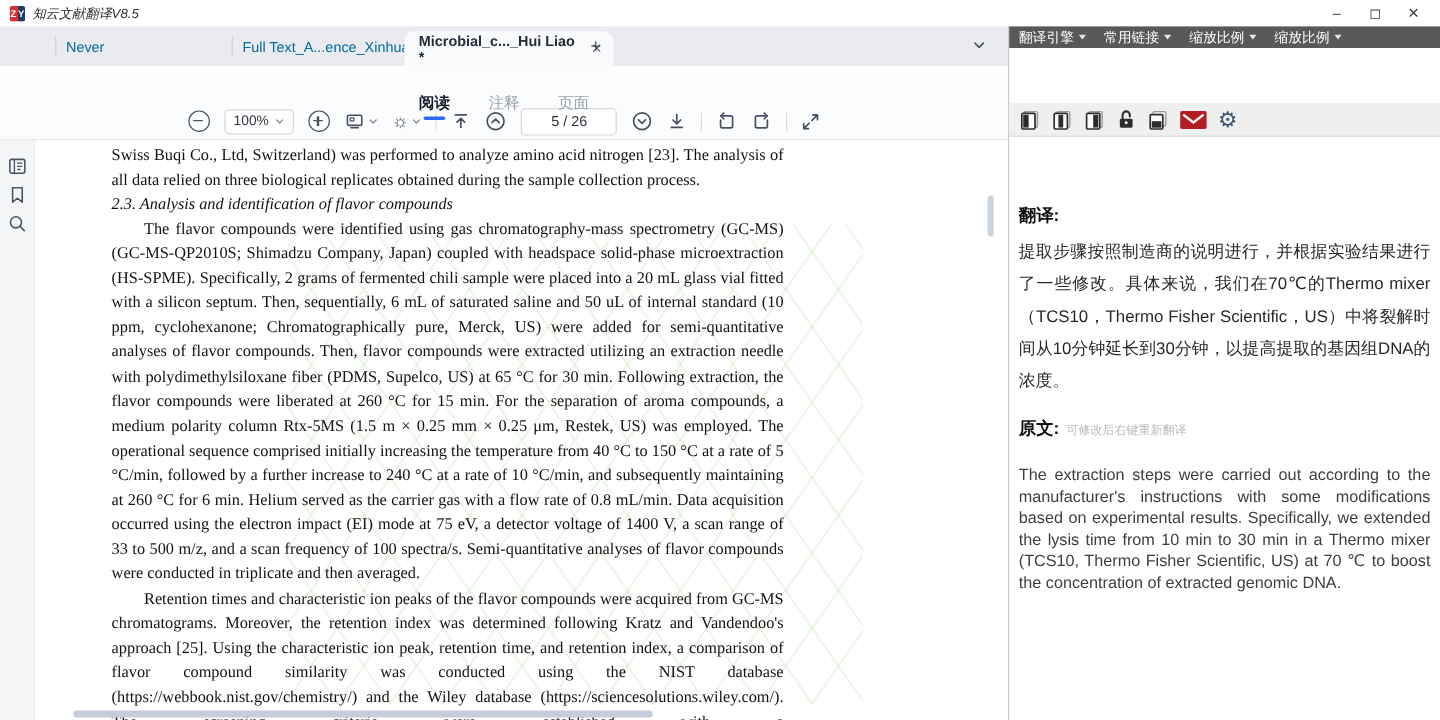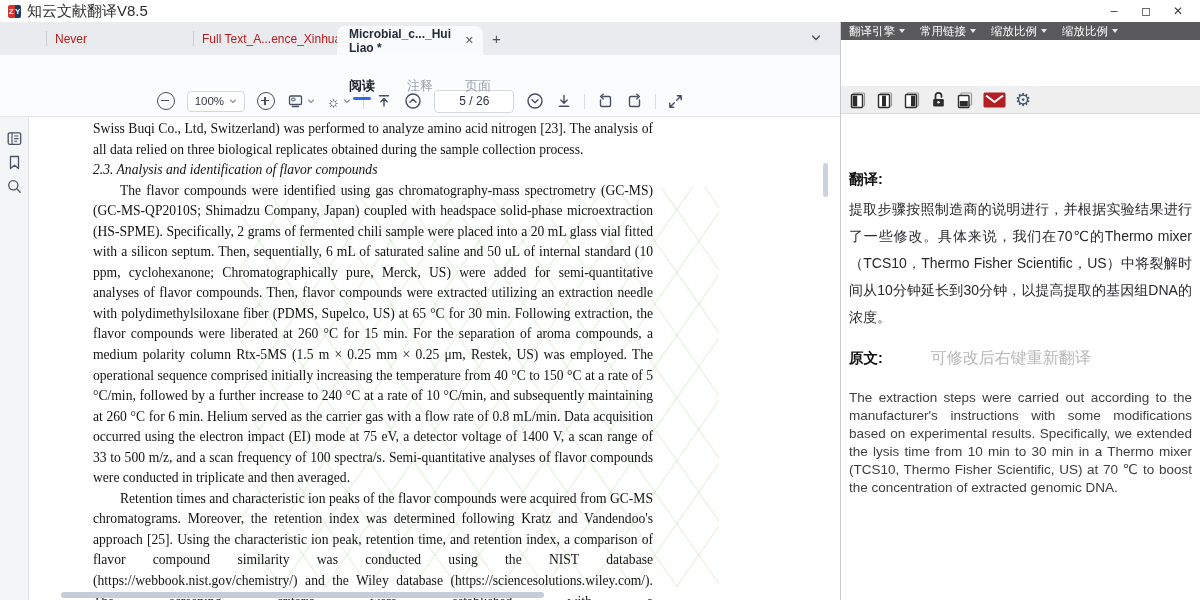--- a/index.html
+++ b/index.html
@@ -6,33 +6,33 @@
   html,body { width:1200px; height:600px; overflow:hidden; }
   body { font-family:"Liberation Sans","DejaVu Sans",sans-serif; background:#fff; }
   .app { width:1200px; height:600px; display:flex; flex-direction:column; position:relative; }
 
   
   .titlebar { height:22px; background:#ffffff; display:flex; align-items:center; padding:0 6px 0 8px; flex:none; }
   .logo { width:13px; height:13px; display:flex; border-radius:2px; overflow:hidden; flex:none; }
   .logo span { width:50%; height:100%; color:#fff; font-size:8px; font-weight:bold; display:flex; align-items:center; justify-content:center; }
   .logo .lz { background:#d6322e; }
   .logo .ly { background:#1d3b66; }
-  .app-title { margin-left:6px; font-size:15px; color:#2c2c2c; }
+  .app-title { margin-left:6px; font-size:11px; color:#2c2c2c;font-style:italic; }
   .win-controls { margin-left:auto; display:flex; align-items:center; }
   .win-btn { width:32px; text-align:center; font-size:12px; color:#3a3a3a; cursor:default; line-height:22px; }
 
   
   .main { flex:1; display:flex; min-height:0; }
   .reader { width:840px; flex:none; display:flex; flex-direction:column; background:#fbfcfd; }
 
   
   .tabstrip { height:33px; background:#e9ebef; position:relative; flex:none; }
   .tab-sep { position:absolute; top:9px; width:1px; height:15px; background:#c9ccd3; }
-  .tab-plain { position:absolute; top:0; height:33px; display:flex; align-items:center; font-size:12px; color:#b91c1c; cursor:default; }
-  .tab-active { position:absolute; left:337px; top:4px; height:29px; width:146px; background:#f9fafb; border-radius:8px 8px 0 0; display:flex; align-items:center; justify-content:space-between; padding:0 9px 0 12px; font-size:12px; color:#242b3a; font-weight:600; }
+  .tab-plain { position:absolute; top:0; height:33px; display:flex; align-items:center; font-size:12px; color:#0369a1; cursor:default; }
+  .tab-active { position:absolute; left:337px; top:4px; height:29px; width:174px; background:#f9fafb; border-radius:8px 8px 0 0; display:flex; align-items:center; justify-content:space-between; padding:0 9px 0 12px; font-size:12px; color:#242b3a; font-weight:600; }
   .tab-close { font-size:11px; color:#5a6170; font-weight:400; margin-left:6px; }
   .tab-new { position:absolute; left:492px; top:0; height:33px; display:flex; align-items:center; font-size:15px; color:#4a5160; }
   .tab-chevron { position:absolute; left:810px; top:10px; }
 
   
   .toolbar { height:62px; flex:none; background:#fbfcfd; border-bottom:1px solid #e3e5e9; }
   .row1 { height:30px; position:relative; }
   .row1-left { position:absolute; left:12px; top:0; height:30px; display:flex; align-items:center; gap:9px; }
   .file-menu { display:flex; align-items:center; gap:4px; font-size:12.5px; color:#333a46; }
   .vbar { width:1px; height:15px; background:#d9dce1; }
@@ -73,21 +73,21 @@
   .panel-menu { height:18px; flex:none; background:#59595c; display:flex; align-items:center; padding-left:8px; gap:15px; }
   .pmenu-item { display:flex; align-items:center; gap:4px; font-size:11.5px; color:#ffffff; }
   .caret { width:0; height:0; border-left:3.5px solid transparent; border-right:3.5px solid transparent; border-top:4px solid #e8e8e8; }
   .panel-icons { height:28px; flex:none; background:#efeff0; border-bottom:1px solid #dcdcdc; display:flex; align-items:center; padding-left:8px; gap:9px; }
   .gear-glyph { font-size:18px; color:#3d5770; line-height:1; }
   .panel-body { flex:1; padding:8px 8px 0 8px; overflow:hidden; }
   .trans-label { font-size:14.5px; font-weight:bold; color:#101010; margin:2px 0 7px; }
   .trans-text { font-size:14px; line-height:27px; color:#26282c; text-align:justify; }
   .orig-row { margin-top:17px; display:flex; align-items:baseline; gap:6px; }
   .orig-label { font-size:14.5px; font-weight:bold; color:#101010; }
-  .orig-hint { font-size:16px; color:#b9b9b9;margin-left:42px; }
+  .orig-hint { font-size:10px; color:#b9b9b9; }
   .orig-text { margin-top:20px; font-size:13.5px; line-height:18px; color:#3c3e42; text-align:justify; }
   svg.ic { display:block; }
 </style>
 </head>
 <body>
 
 <div class="app">
 
   <header class="titlebar">
     <div class="logo">

